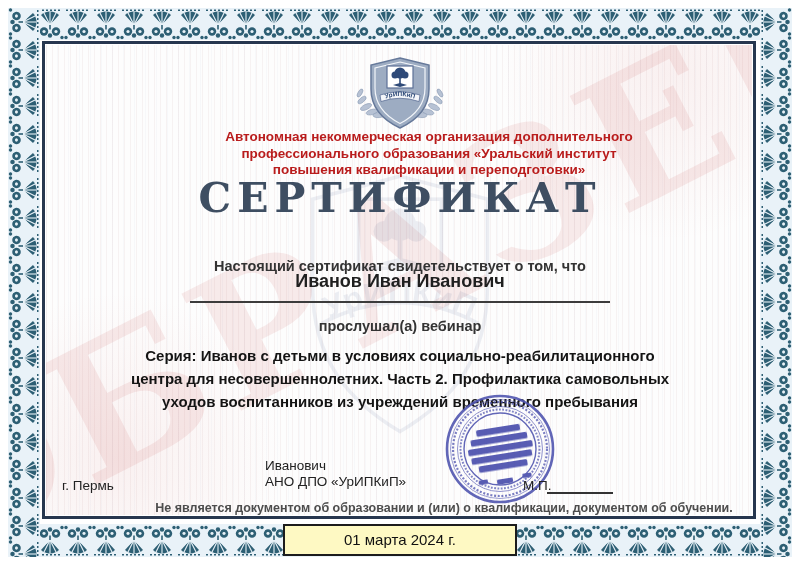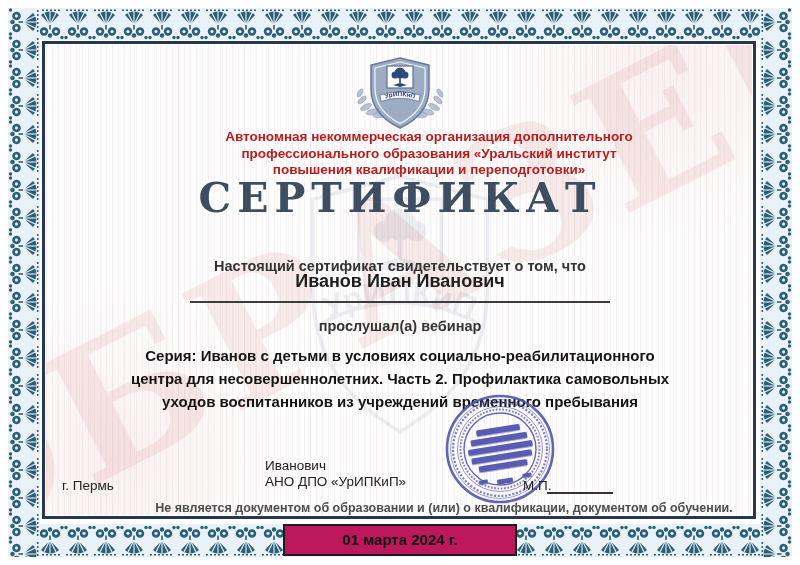--- a/index.html
+++ b/index.html
@@ -52,23 +52,23 @@
 
   .stamp { left:444px; top:393px; opacity:0.9; }
 
   .city      { left:62px;  top:478px; font-size:13.5px; color:#222222; }
   .director  { left:265px; top:458px; font-size:13.5px; color:#222222; line-height:16px; }
   .seal-mark { left:523px; top:478px; font-size:13.5px; color:#222222;text-align:right; }
   .sig-line  { left:547px; top:492px; width:66px; border-top:2px solid #333333; }
 
   .disclaimer { top:501px; font-size:12.5px; color:#4d4d4d;margin-left:44px; }
 
-  .date-box { left:283px; top:524px; width:234px; height:32px; background:#be185d;
+  .date-box { left:283px; top:524px; width:234px; height:32px; background:#fef9c3;
     border:2px solid #1c1c1c; z-index:5; text-align:center; line-height:28px;
-    font-size:15px; font-weight:bold; color:#111111; }
+    font-size:15px; font-weight:normal; color:#111111; }
 </style>
 </head>
 <body>
 
 <div class="page">
 
   <svg width="0" height="0" style="position:absolute" aria-hidden="true">
     <defs>
       <g id="ornTile">
         <rect width="28" height="32" fill="#e9f2f8"></rect>

